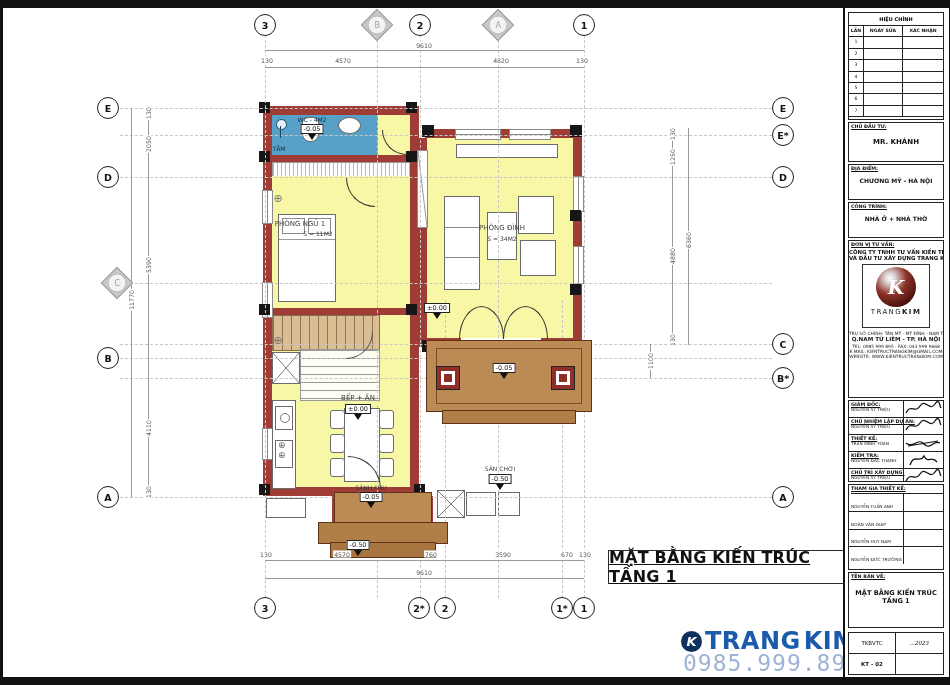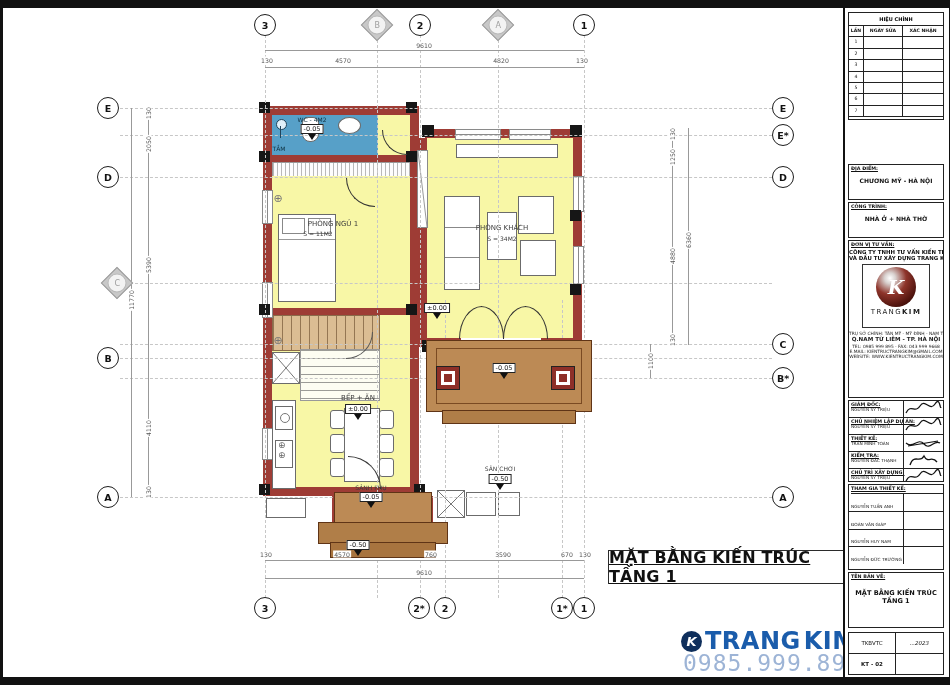--- a/index.html
+++ b/index.html
@@ -232,24 +232,24 @@
     <div class="furn" style="left:379px;top:434px;width:13px;height:17px;border-radius:3px;"></div>
     <div class="furn" style="left:379px;top:458px;width:13px;height:17px;border-radius:3px;"></div>
 
     <div class="arc" style="left:348px;top:456px;width:32px;height:32px;border-top:1px solid #333;border-right:1px solid #333;border-top-right-radius:100% 100%;"></div>
 
     <div class="room-label small" style="left:312px;top:119px;color:#0d2f40;">WC - 4M2</div>
     <div class="elev" style="left:312px;top:124px;">-0.05</div>
     <div class="tri" style="left:312px;top:134px;"></div>
     <div class="room-label small" style="left:279px;top:148px;color:#0d2f40;">TẮM</div>
 
-    <div class="room-label" style="left:333px;top:224px;">PHÒNG NGỦ 1</div>
+    <div class="room-label" style="left:300px;top:224px;">PHÒNG NGỦ 1</div>
     <div class="room-label small" style="left:318px;top:233px;">S = 11M2</div>
 
-    <div class="room-label" style="left:502px;top:228px;">PHÒNG KHÁCH</div>
+    <div class="room-label" style="left:502px;top:228px;">PHÒNG ĐÌNH</div>
     <div class="room-label small" style="left:502px;top:238px;">S = 34M2</div>
 
     <div class="room-label" style="left:358px;top:398px;">BẾP + ĂN</div>
     <div class="elev" style="left:358px;top:404px;">±0.00</div>
     <div class="tri" style="left:358px;top:414px;"></div>
 
     <div class="elev" style="left:437px;top:303px;">±0.00</div>
     <div class="tri" style="left:437px;top:313px;"></div>
 
     <div class="room-label small" style="left:504px;top:358px;">SẢNH CHÍNH</div>
@@ -369,20 +369,24 @@
           <div></div>
         <div>6</div>
           <div></div>
           <div></div>
         <div>7</div>
           <div></div>
           <div></div>
       </div>
     </div>
 
+    <div class="tbox" style="top:114px;height:40px;">
+      <div class="tlab">CHỦ ĐẦU TƯ:</div>
+      <div class="tval" style="margin-top:9px;">MR. KHÁNH</div>
+    </div>
 
     <div class="tbox" style="top:156px;height:36px;">
       <div class="tlab">ĐỊA ĐIỂM:</div>
       <div class="tval" style="margin-top:6px;font-size:6px;">CHƯƠNG MỸ - HÀ NỘI</div>
     </div>
 
     <div class="tbox" style="top:194px;height:36px;">
       <div class="tlab">CÔNG TRÌNH:</div>
       <div class="tval" style="margin-top:6px;font-size:6px;">NHÀ Ở + NHÀ THỜ</div>
     </div>

